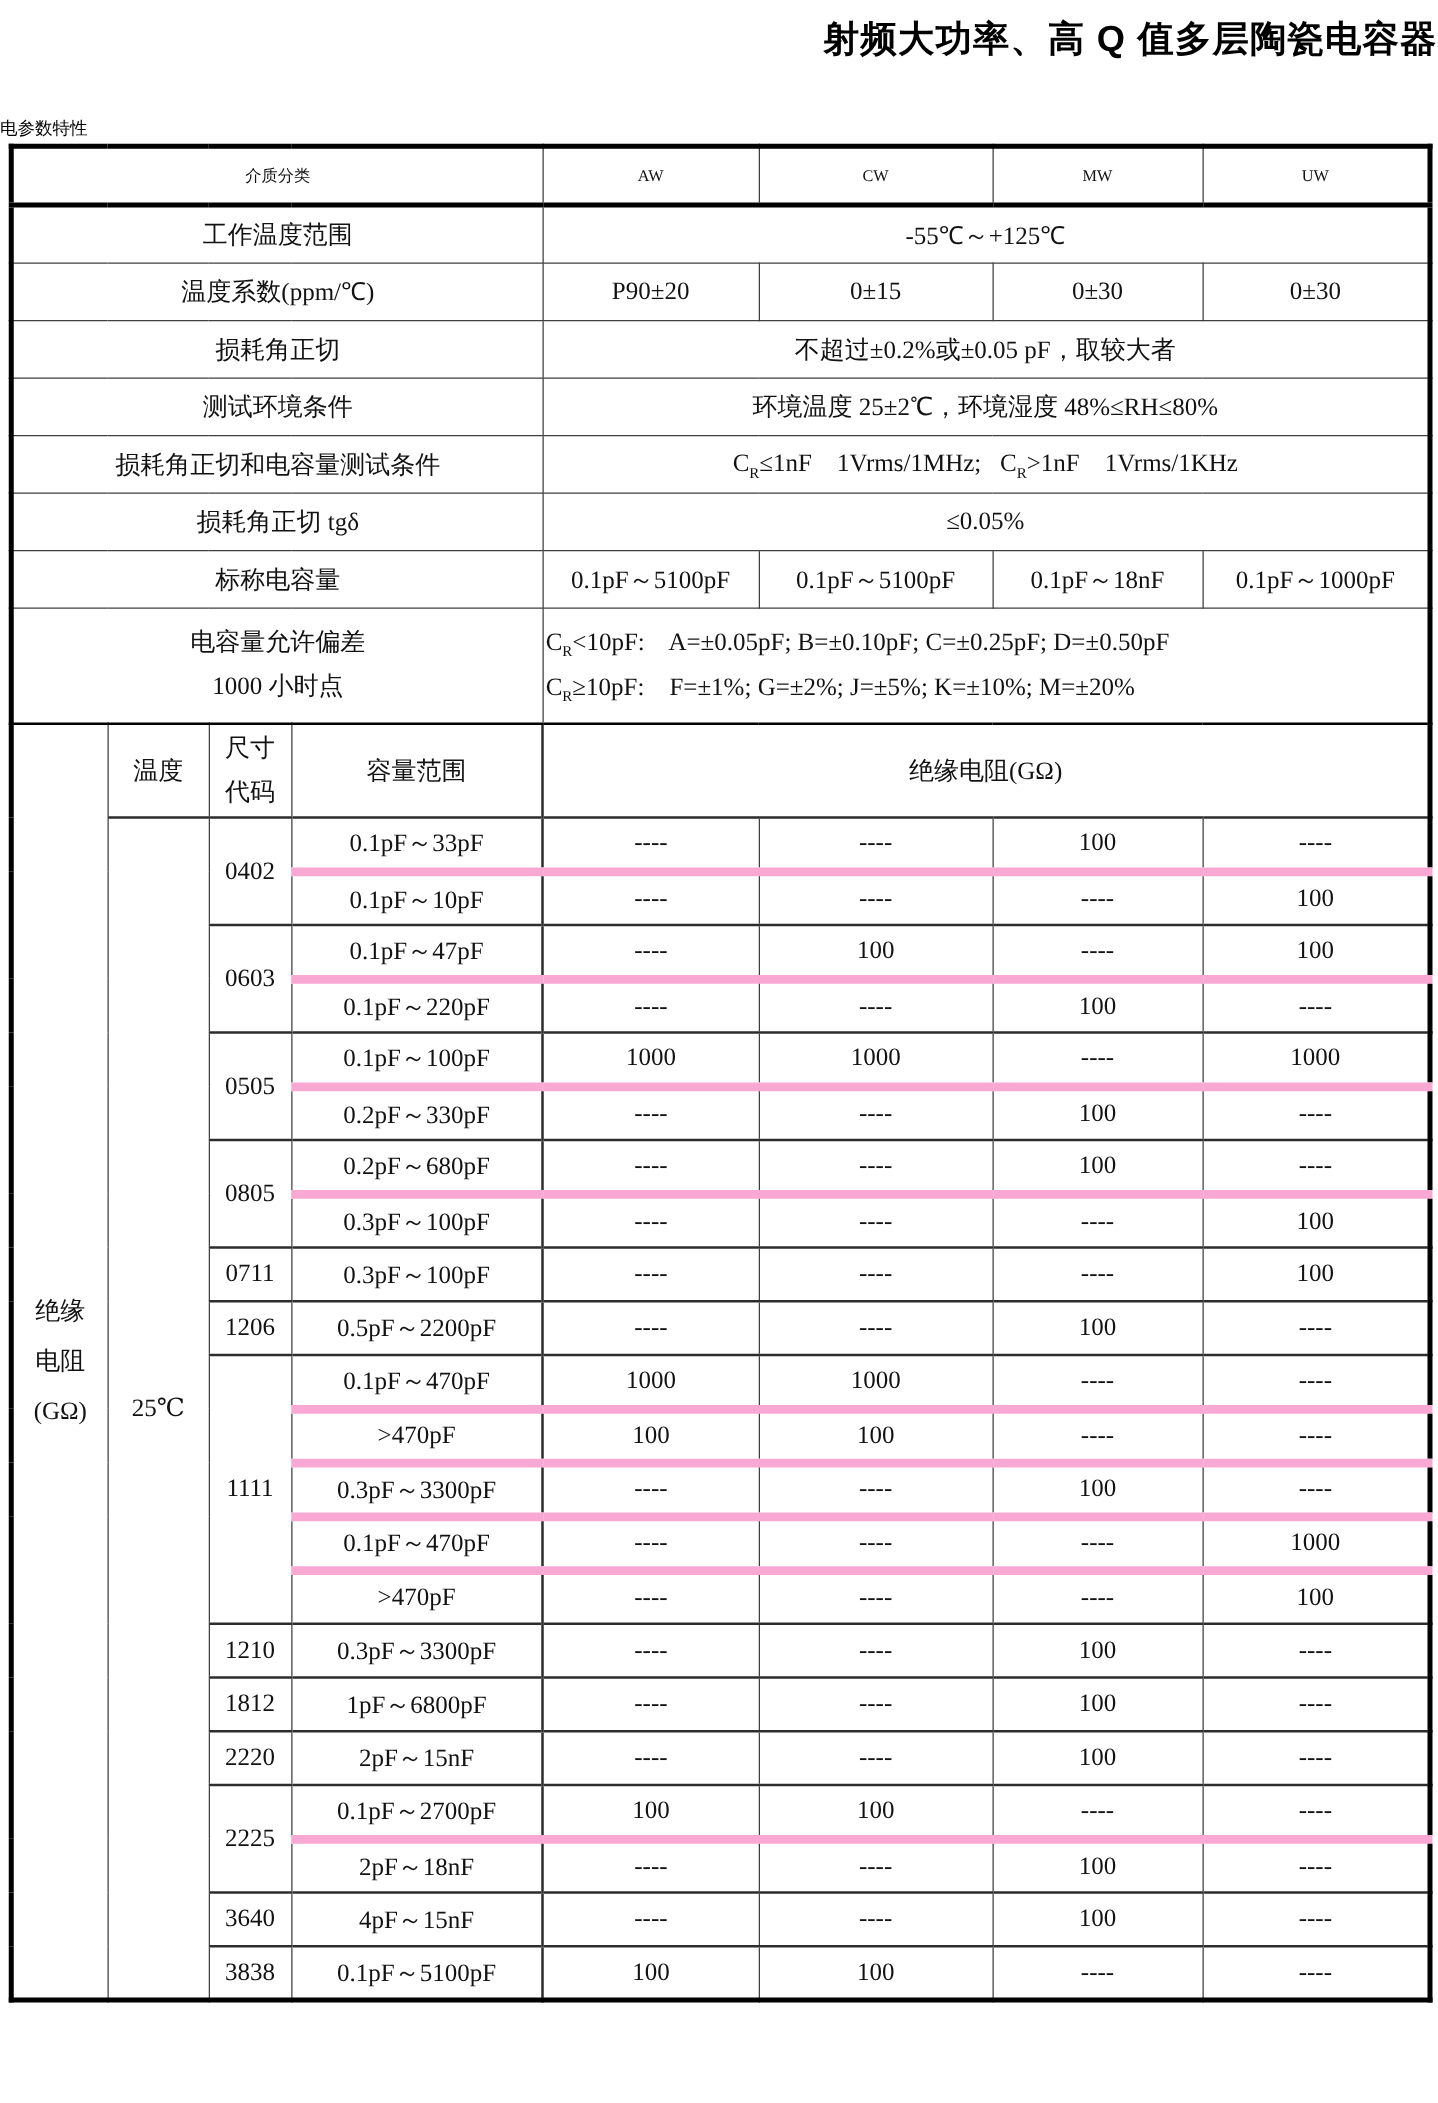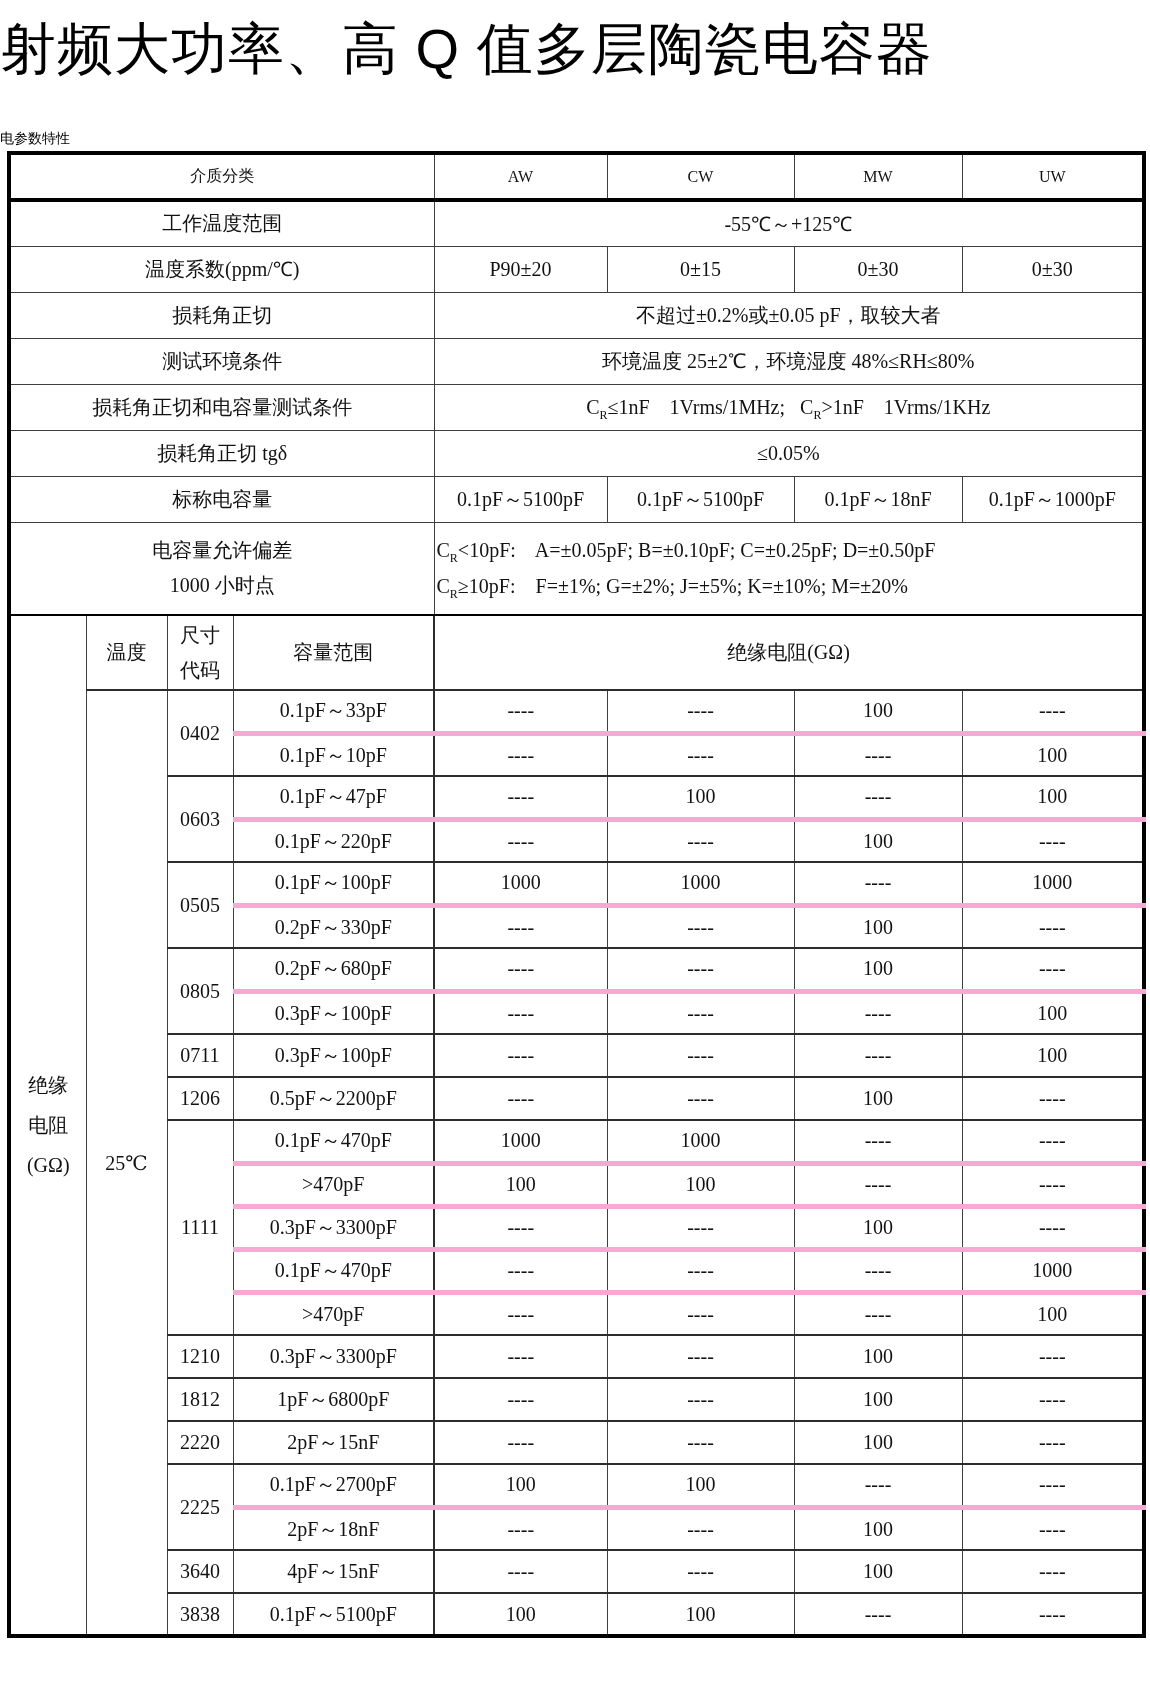--- a/index.html
+++ b/index.html
@@ -5,23 +5,23 @@
   * { box-sizing: border-box; }
   html, body { margin: 0; padding: 0; background: #ffffff; }
   body {
     width: 1150px; height: 1682px;
     font-family: "Liberation Serif", "DejaVu Serif", serif;
     color: #121212;
     position: relative;
   }
   .page-title {
     padding-top: 12px;
-    text-align: left;
-    font-size: 56px;
-    font-weight: 400;
+    text-align: right;
+    font-size: 29px;
+    font-weight: 700;
     letter-spacing: 1px;
     color: #000;
     font-family: "Liberation Sans", "DejaVu Sans", sans-serif;
   }
   .page-subtitle {
     margin-top: 42px;
     margin-bottom: 3px;
     font-size: 14px;
     font-weight: normal;
     color: #000;
@@ -36,27 +36,27 @@
   }
   td {
     border: 1px solid #3f3f3f;
     text-align: center;
     vertical-align: middle;
     font-size: 20px;
     padding: 0 2px;
     overflow: hidden;
     white-space: nowrap;
   }
-  .r-head td  { height: 47px; border-bottom: 4px solid #000; font-size: 16px; }
+  .r-head td  { height: 47px; border-bottom: 4px solid #000; font-size: 13px; }
   .r-std td   { height: 46px; font-family: Liberation Serif, serif; }
   .r-tol td   { height: 93px; border-bottom: 2px solid #000; }
   .r-subhead td { height: 75px; }
   tr.ir-row td  { height: 43px; }
   tr.group-start td { border-top: 2px solid #2d2d2d; }
-  tr.group-inner td { border-top: 5px solid #f9a8d4; }
+  tr.group-inner td { border-top: 7px solid #f9a8d4; }
   td.range-cell, td.range-head { border-right: 2px solid #2d2d2d; }
   .two-line div { line-height: 35px; }
   .tol-val { text-align: left; }
   .tol-val div { line-height: 36px; }
   .pre { white-space: pre; }
   sub { font-size: 12px; line-height: 0; }
   .left-tall div { line-height: 40px; }
 </style>
 </head>
 <body>

